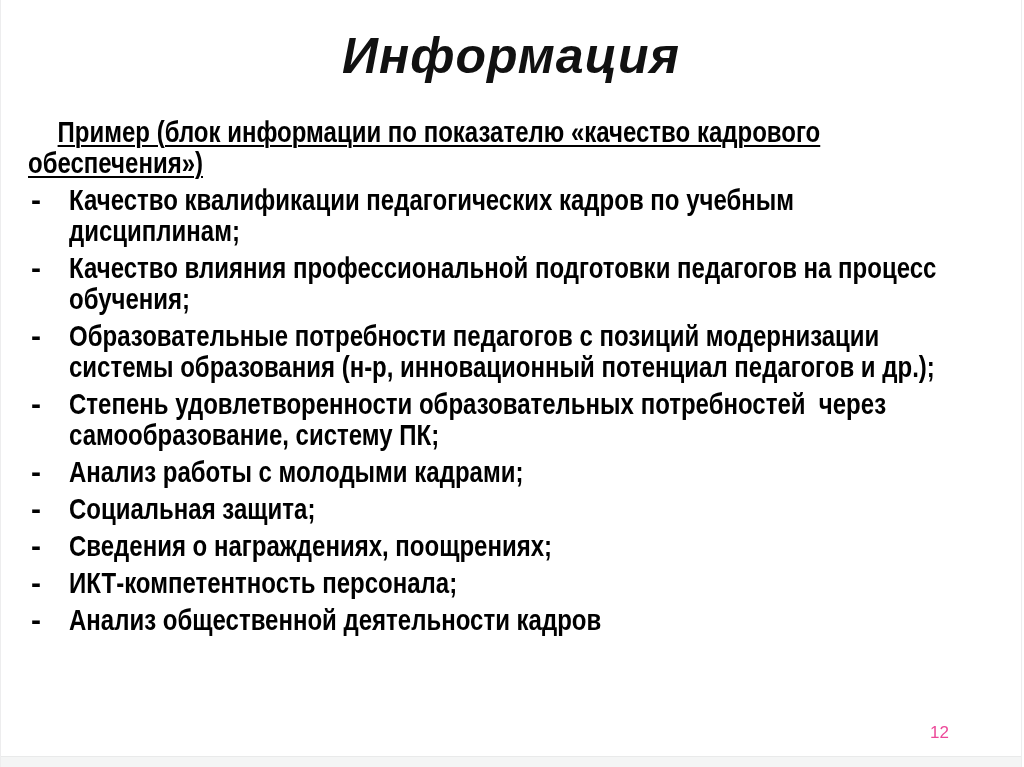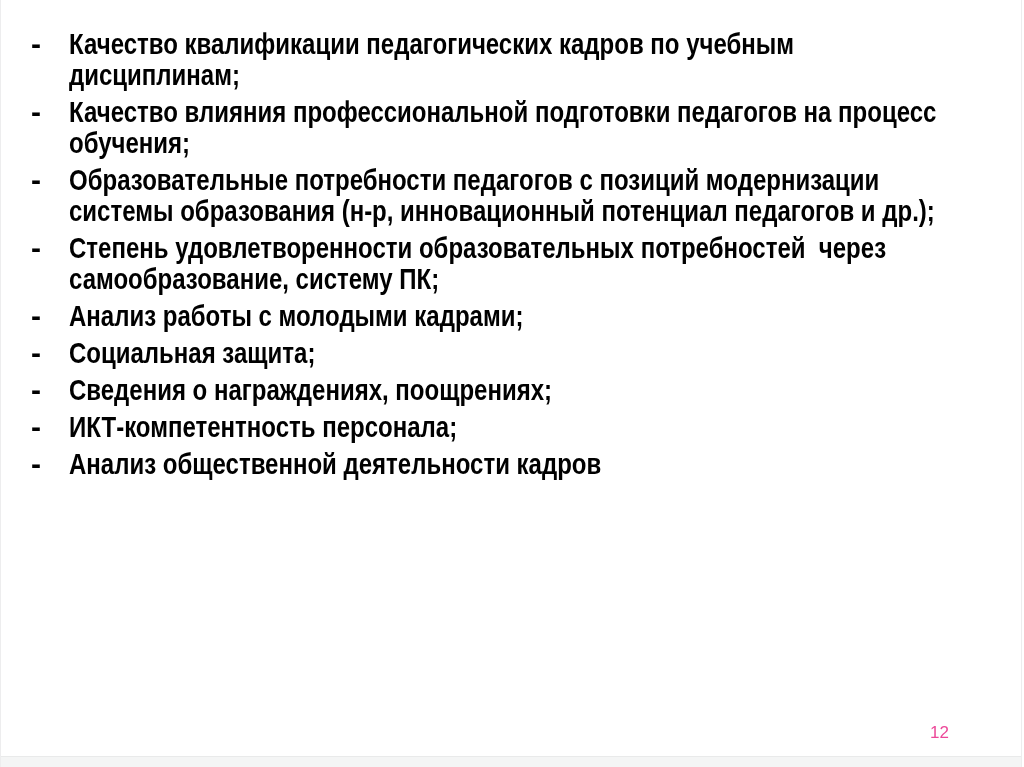--- a/index.html
+++ b/index.html
@@ -95,23 +95,28 @@
     height: 10px;
     background: #f4f5f5;
     border-top: 1px solid #e9eaea;
   }
 </style>
 </head>
 <body>
 
 <div class="slide">
 
+  <div class="title">Информация</div>
 
   <div class="content">
 
+    <div class="heading">
+      <span class="heading-text">Пример (блок информации по показателю «качество кадрового
+обеспечения»)</span>
+    </div>
 
     <div class="list">
 
       <div class="item">
         <span class="dash">-</span>
         <span class="item-text">Качество квалификации педагогических кадров по учебным
 дисциплинам;</span>
       </div>
 
       <div class="item">

